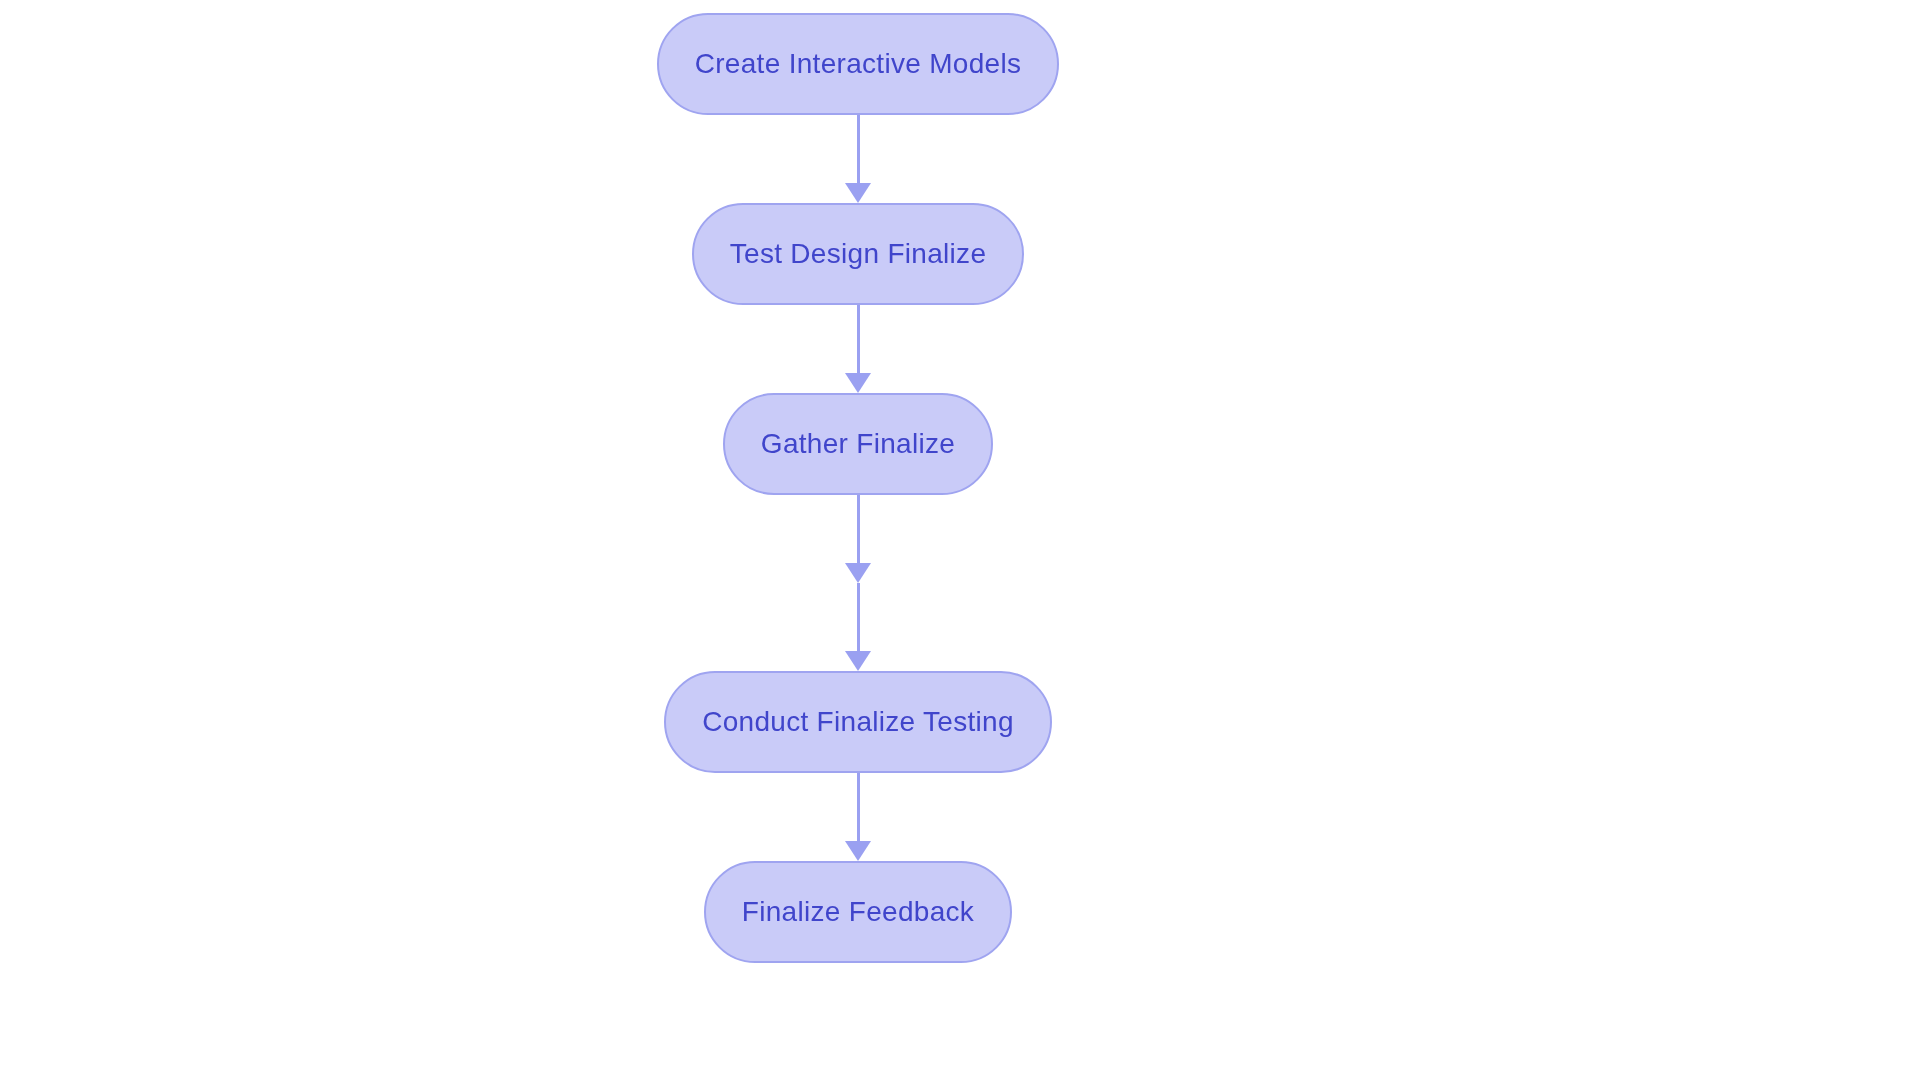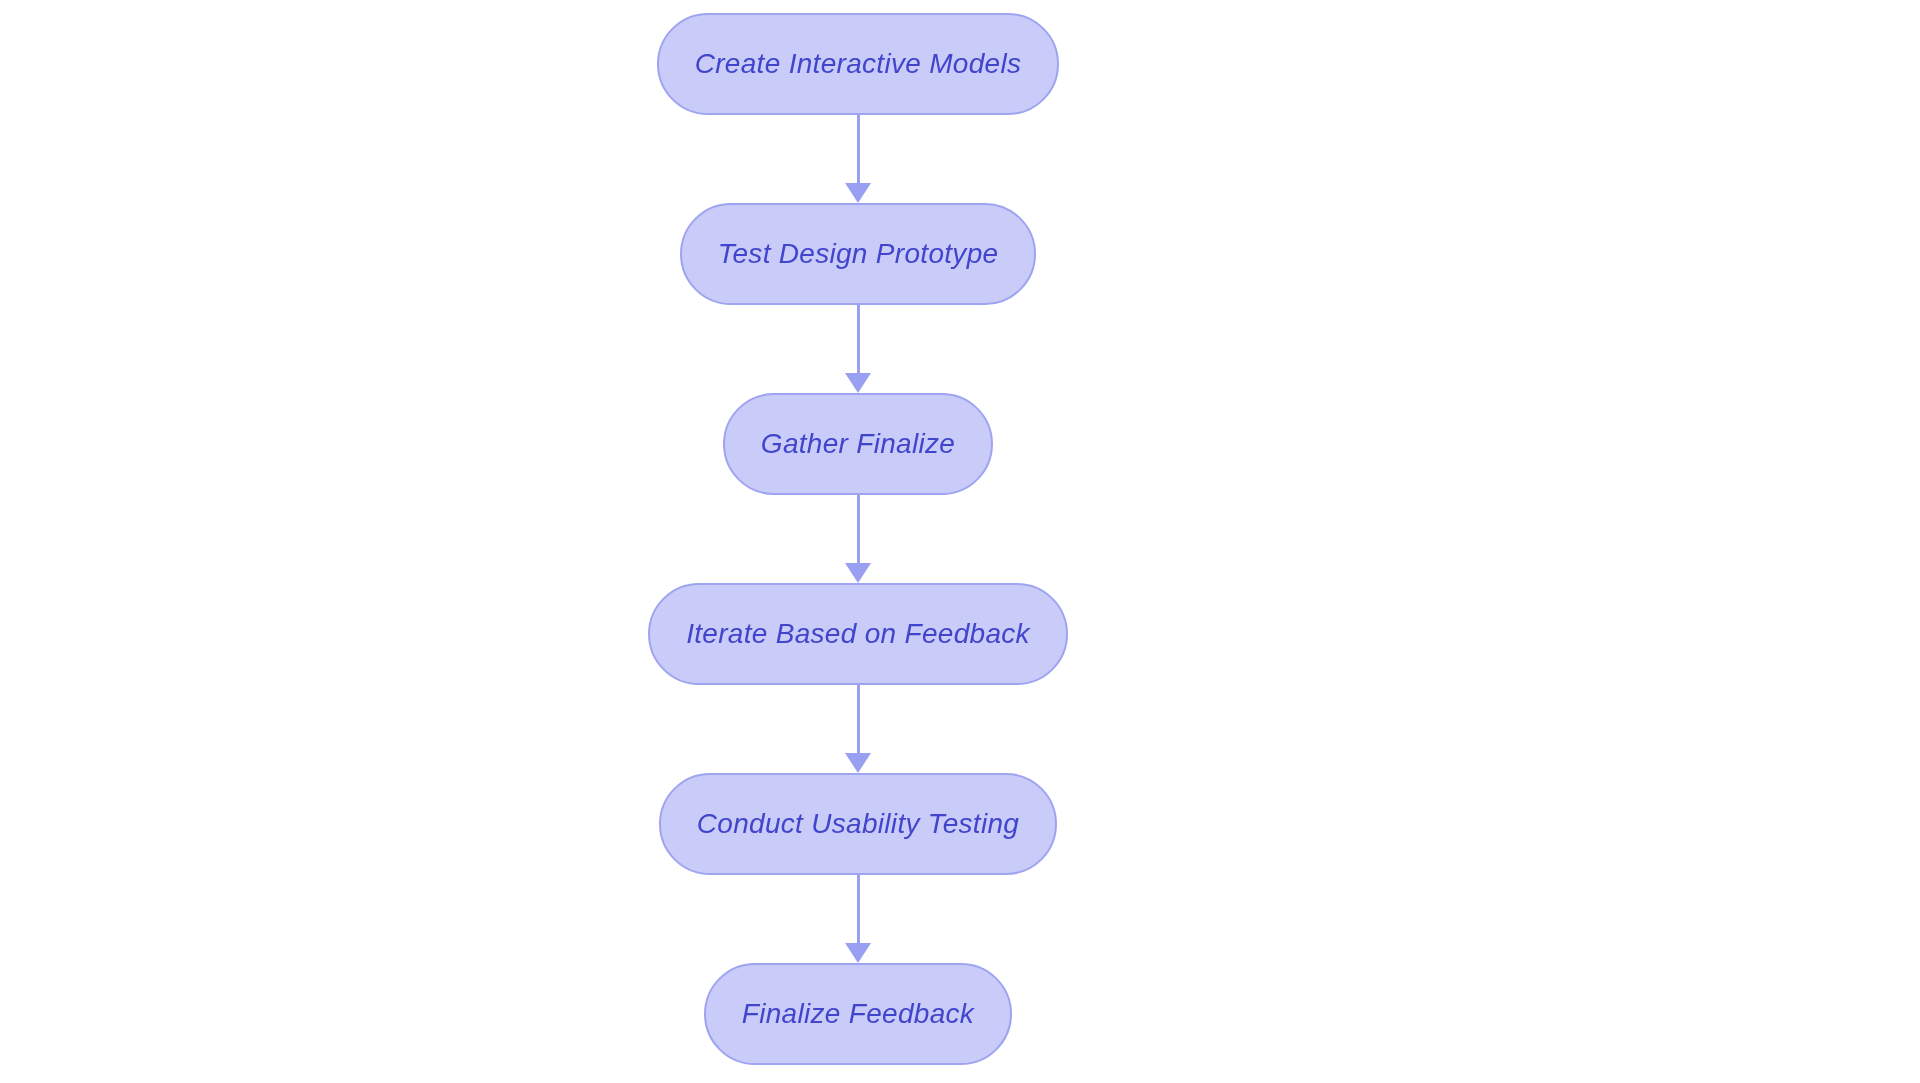--- a/index.html
+++ b/index.html
@@ -7,21 +7,20 @@
     padding: 0;
     background: #ffffff;
   }
   .canvas {
     position: relative;
     width: 1716px;
     height: 1083px;
     background: var(--background, #ffffff);
     font-family: "Liberation Sans", sans-serif;
     overflow: hidden;
-    font-style: italic;
   }
   .flow {
     position: absolute;
     top: 13px;
     left: 0;
     width: 100%;
     display: flex;
     flex-direction: column;
     align-items: center;
   }
@@ -72,48 +71,45 @@
     <div class="node">
       <span class="node-label">Create Interactive Models</span>
     </div>
 
     <div class="arrow">
       <div class="arrow-line"></div>
       <div class="arrow-head"></div>
     </div>
 
     <div class="node">
-      <span class="node-label">Test Design Prototype</span>
+      <span class="node-label">Test Design Finalize</span>
     </div>
 
     <div class="arrow">
       <div class="arrow-line"></div>
       <div class="arrow-head"></div>
     </div>
 
     <div class="node">
       <span class="node-label">Gather Finalize</span>
     </div>
 
     <div class="arrow">
       <div class="arrow-line"></div>
       <div class="arrow-head"></div>
     </div>
 
-    <div class="node">
-      <span class="node-label">Iterate Based on Feedback</span>
-    </div>
 
     <div class="arrow">
       <div class="arrow-line"></div>
       <div class="arrow-head"></div>
     </div>
 
     <div class="node">
-      <span class="node-label">Conduct Usability Testing</span>
+      <span class="node-label">Conduct Finalize Testing</span>
     </div>
 
     <div class="arrow">
       <div class="arrow-line"></div>
       <div class="arrow-head"></div>
     </div>
 
     <div class="node">
       <span class="node-label">Finalize Feedback</span>
     </div>

